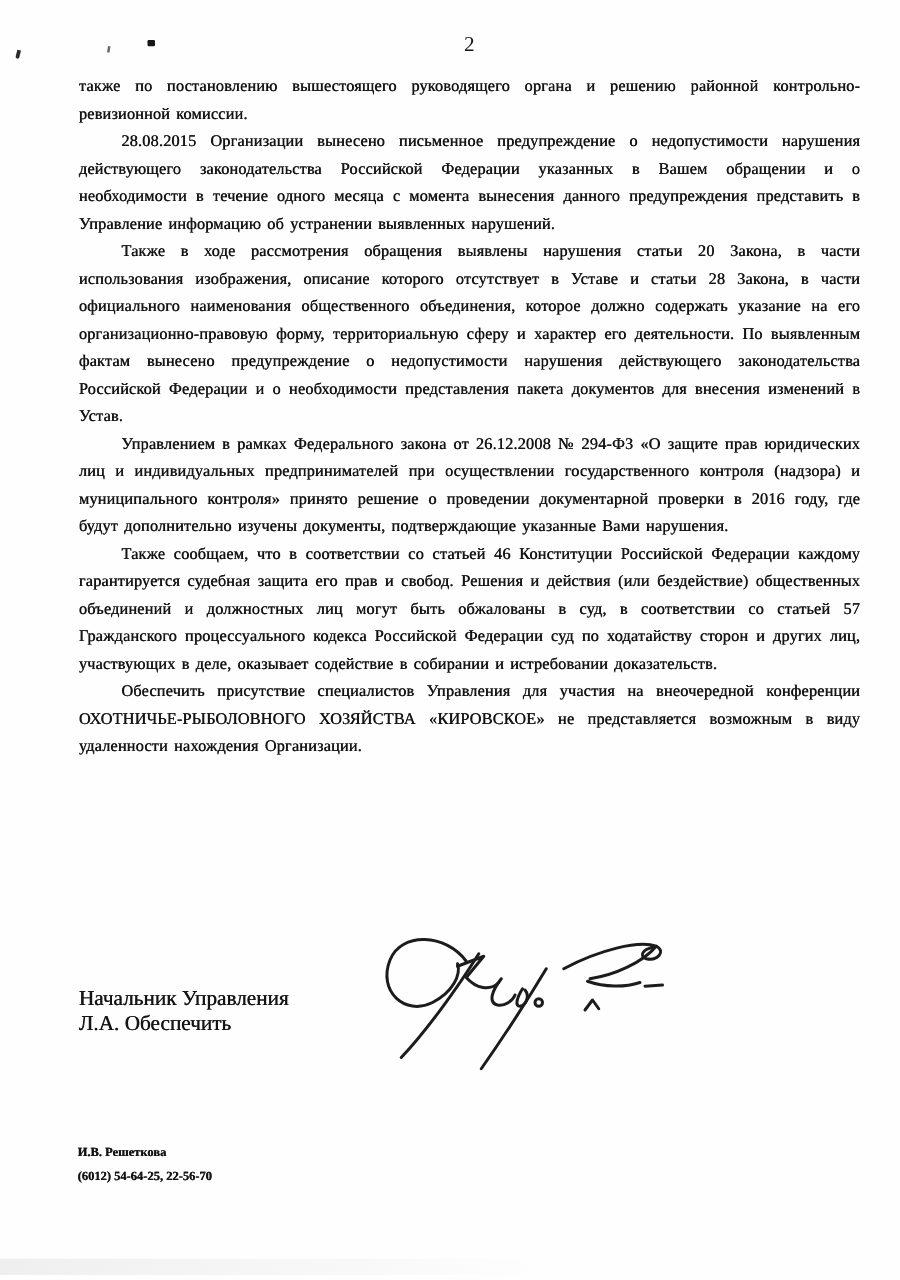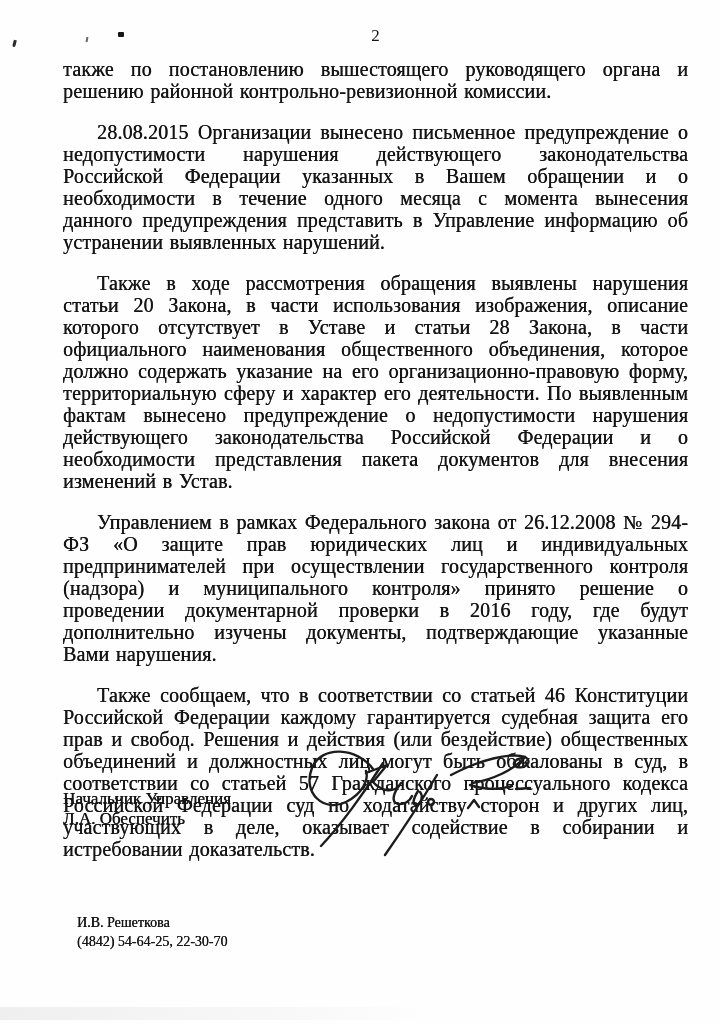--- a/index.html
+++ b/index.html
@@ -21,51 +21,52 @@
   .pagenum {
     position: absolute;
     top: 26px; left: 63px; width: 625px;
     text-align: center;
     font-size: 17px;
   }
 
   .body {
     position: absolute;
     top: 58px; left: 63px; width: 625px;
-    font-size: 20px;
+    font-size: 13px;
     line-height: 22px;
     text-align: justify;
     text-align-last: left;
     letter-spacing: 0.15px;
     word-spacing: 1.5px;
     text-shadow: 0.35px 0 0 currentColor; 
   }
   .para { margin: 0; }
-  .para.indent { text-indent: 34px; margin-top: 19px; }
+  .para.indent { text-indent: 34px; }
 
   .sig-row {
     position: absolute;
     top: 789px; left: 63px; width: 625px;
     display: flex; justify-content: space-between; align-items: baseline;
     font-size: 17px;
     text-shadow: 0.35px 0 0 currentColor;
     flex-direction: column;
   }
 
   .signature-svg { position: absolute; top: 742px; left: 283px; }
   .signature-svg path, .signature-svg circle {
     fill: none; stroke: #1c1c1c; stroke-width: 2.4;
     stroke-linecap: round; stroke-linejoin: round;
   }
 
   .footer {
     position: absolute;
-    top: 913px; left: 77px;
-    font-size: 14px; line-height: 19px;
+    top: 913px; left: 62px;
+    font-size: 10px; line-height: 19px;
     text-shadow: 0.3px 0 0 currentColor;
+    font-weight: bold;
   }
 
   
   .edge-artifact {
     position: absolute;
     left: 0; bottom: 4px; width: 432px; height: 13px;
     background: linear-gradient(90deg, #ededed 0%, #f3f3f3 35%, #f8f8f8 70%, rgba(255,255,255,0) 100%);
     opacity: 0.9;
   }
 </style>
@@ -79,20 +80,21 @@
   <span class="speck speck-dot"></span>
 
   <div class="pagenum">2</div>
 
   <div class="body">
     <p class="para">также по постановлению вышестоящего руководящего органа и решению районной контрольно-ревизионной комиссии.</p>
     <p class="para indent">28.08.2015 Организации вынесено письменное предупреждение о недопустимости нарушения действующего законодательства Российской Федерации указанных в Вашем обращении и о необходимости в течение одного месяца с момента вынесения данного предупреждения представить в Управление информацию об устранении выявленных нарушений.</p>
     <p class="para indent">Также в ходе рассмотрения обращения выявлены нарушения статьи 20 Закона, в части использования изображения, описание которого отсутствует в Уставе и статьи 28 Закона, в части официального наименования общественного объединения, которое должно содержать указание на его организационно-правовую форму, территориальную сферу и характер его деятельности. По выявленным фактам вынесено предупреждение о недопустимости нарушения действующего законодательства Российской Федерации и о необходимости представления пакета документов для внесения изменений в Устав.</p>
     <p class="para indent">Управлением в рамках Федерального закона от 26.12.2008 № 294-ФЗ «О защите прав юридических лиц и индивидуальных предпринимателей при осуществлении государственного контроля (надзора) и муниципального контроля» принято решение о проведении документарной проверки в 2016 году, где будут дополнительно изучены документы, подтверждающие указанные Вами нарушения.</p>
     <p class="para indent">Также сообщаем, что в соответствии со статьей 46 Конституции Российской Федерации каждому гарантируется судебная защита его прав и свобод. Решения и действия (или бездействие) общественных объединений и должностных лиц могут быть обжалованы в суд, в соответствии со статьей 57 Гражданского процессуального кодекса Российской Федерации суд по ходатайству сторон и других лиц, участвующих в деле, оказывает содействие в собирании и истребовании доказательств.</p>
+    <p class="para indent">Обеспечить присутствие специалистов Управления для участия на внеочередной конференции ОХОТНИЧЬЕ-РЫБОЛОВНОГО ХОЗЯЙСТВА «КИРОВСКОЕ» не представляется возможным в виду удаленности нахождения Организации.</p>
   </div>
 
   <div class="sig-row">
     <span>Начальник Управления</span>
     <span>Л.А. Обеспечить</span>
   </div>
 
   <svg class="signature-svg" width="280" height="118" viewBox="0 0 280 118" aria-hidden="true">
 
     <path d="M 90,27 C 74,5 38,3 29,26 C 19,51 41,71 63,60 C 79,52 86,38 83,29"></path>
@@ -108,18 +110,18 @@
     <path d="M 185,66 L 191,58 L 196,65"></path>
 
     <path d="M 168,33 C 196,18 228,10 242,15 C 250,19 243,27 234,25 C 228,23 231,17 240,16"></path>
     <path d="M 242,15 C 231,28 209,38 189,41"></path>
     <path d="M 187,43 C 201,48 217,48 229,44"></path>
     <path d="M 233,47 L 247,46"></path>
   </svg>
 
   <div class="footer">
     <div>И.В. Решеткова</div>
-    <div>(4842) 54-64-25, 22-30-70</div>
+    <div>(6012) 54-64-25, 22-56-70</div>
   </div>
 
   <div class="edge-artifact"></div>
 
 </div>
 
 </body></html>

